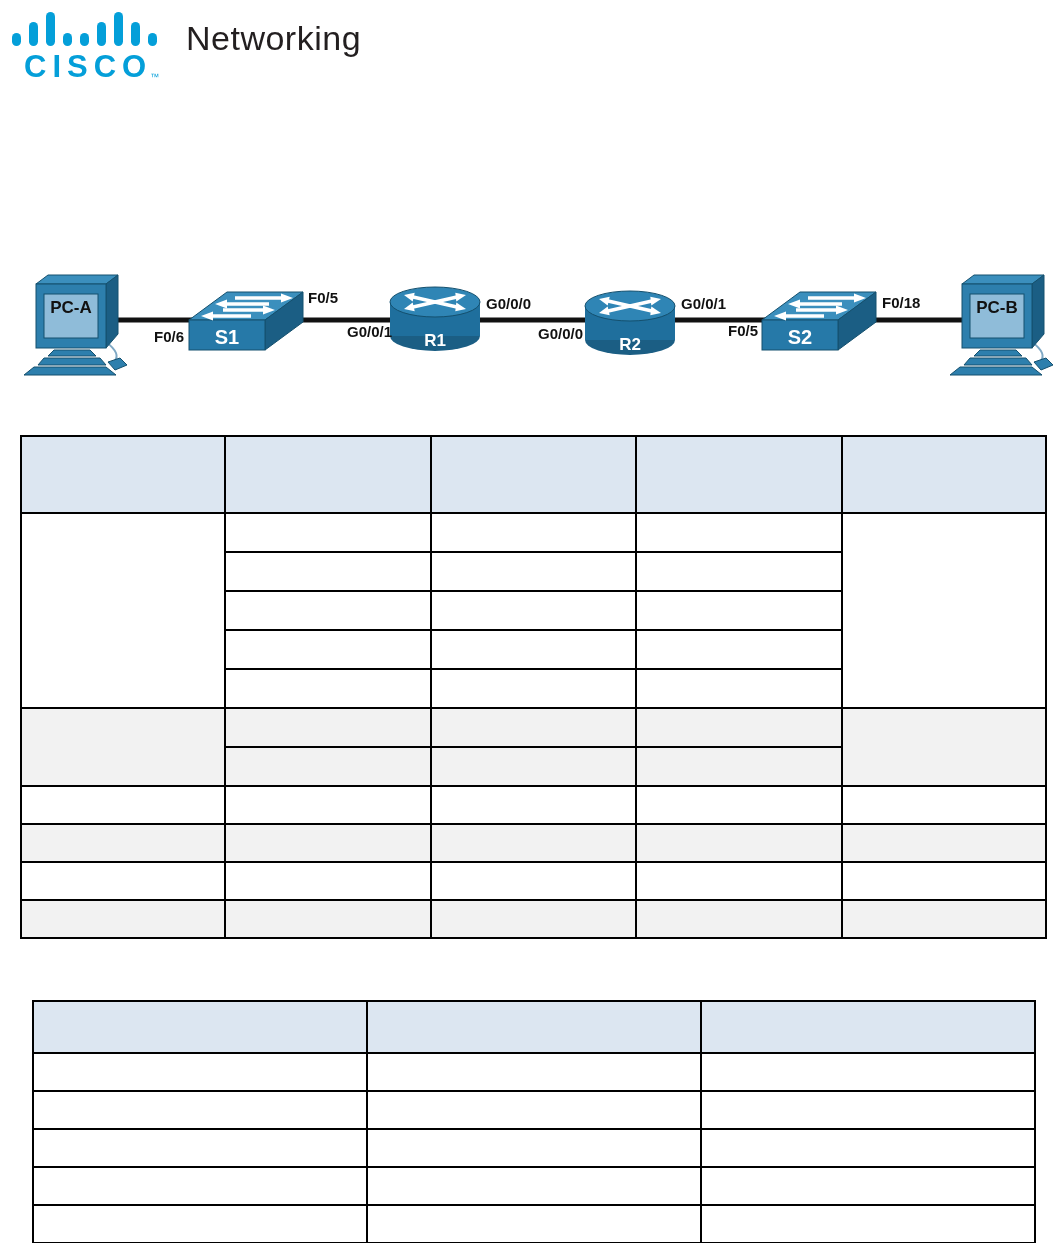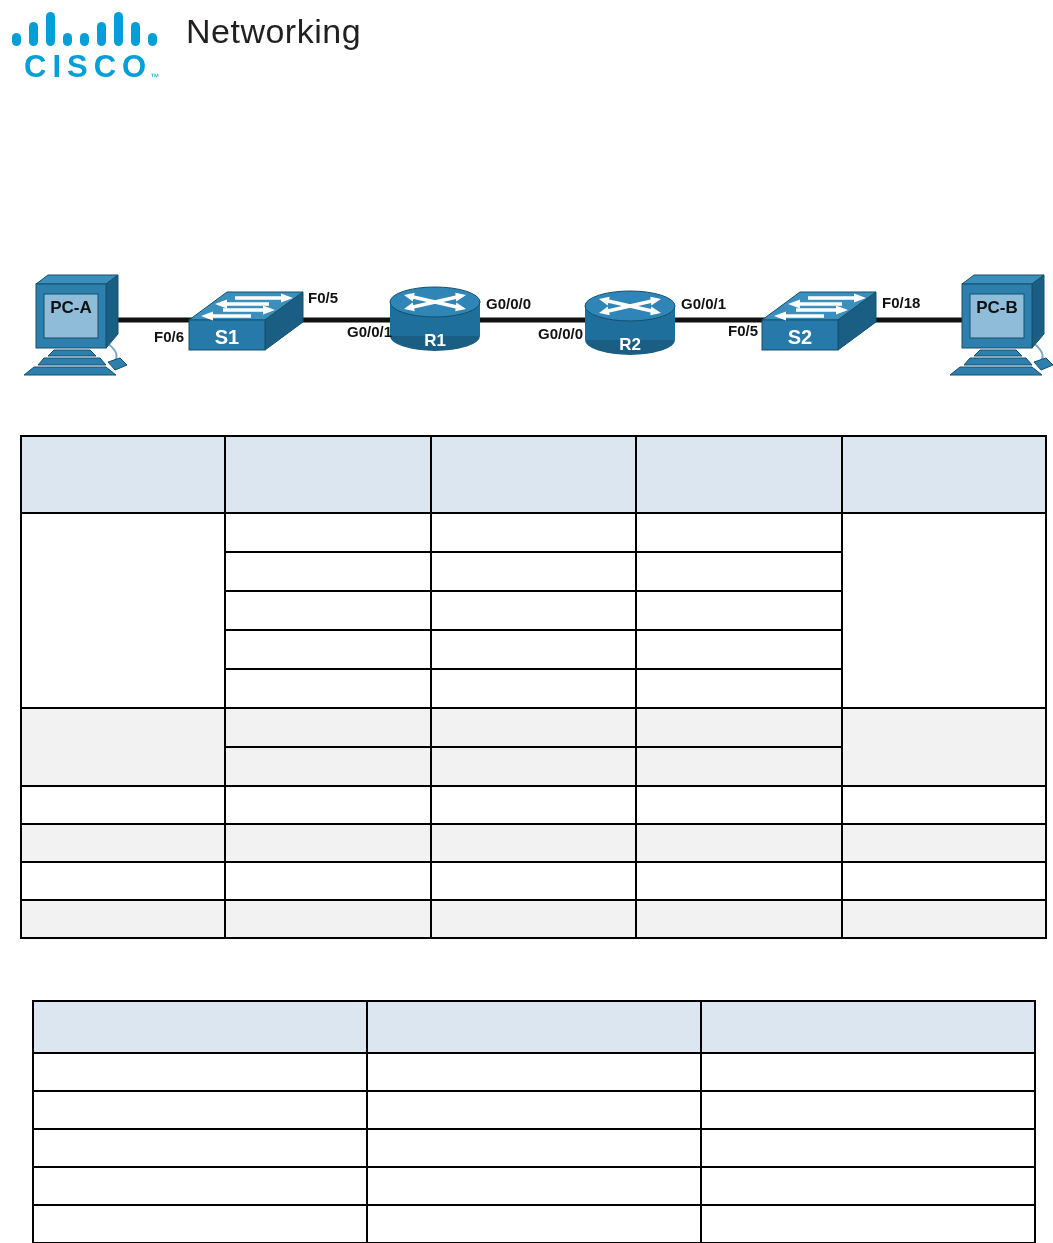--- a/index.html
+++ b/index.html
@@ -8,21 +8,21 @@
 
   
   .brand{position:absolute;left:10px;top:8px;display:flex;}
   .logo-block{width:162px;}
   .bars{display:flex;align-items:flex-end;gap:8px;height:38px;margin-left:2px;}
   .bar{width:9px;background:#049fd9;border-radius:5px;}
   .b-s{height:13px;} .b-m{height:24px;} .b-t{height:34px;}
   .wordmark-row{display:flex;align-items:flex-end;margin-top:5px;padding-left:14px;}
   .wordmark{font-size:31px;font-weight:bold;color:#049fd9;letter-spacing:6px;line-height:1;}
   .tm{font-size:9px;color:#049fd9;margin-left:-2px;}
-  .tagline{margin-left:14px;margin-top:4px;font-size:34px;line-height:1.13;color:#231f20;letter-spacing:0.5px;}
+  .tagline{margin-left:14px;margin-top:11px;font-size:34px;line-height:1.13;color:#231f20;letter-spacing:0.5px;}
 
   
   .topology{position:absolute;left:0;top:258px;width:1053px;height:125px;}
   .iflabel{font:bold 15px "Liberation Sans",sans-serif;fill:#111;}
   .devlabel-w{font:bold 20px "Liberation Sans",sans-serif;fill:#fff;}
   .devlabel-r{font:bold 17px "Liberation Sans",sans-serif;fill:#fff;}
   .devlabel-pc{font:bold 17px "Liberation Sans",sans-serif;fill:#111;}
 
   
   table{border-collapse:collapse;table-layout:fixed;position:absolute;}

